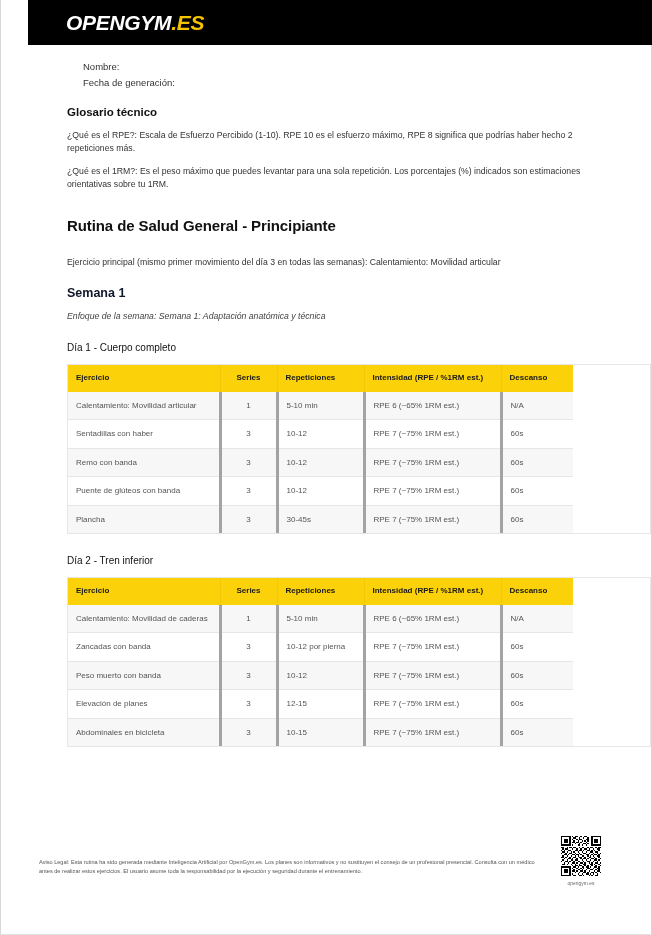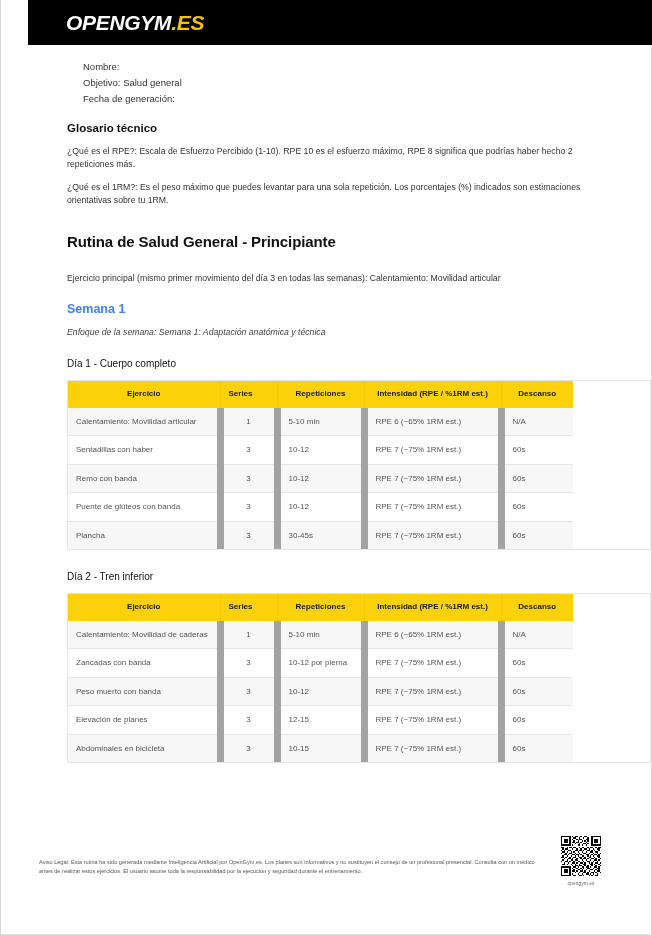--- a/index.html
+++ b/index.html
@@ -88,21 +88,21 @@
   .main-exercise {
     font-size: 8.7px;
     line-height: 13px;
     color: #333333;
     margin: 22px 0 0 0;
   }
 
   .h-week {
     font-size: 12.5px;
     font-weight: bold;
-    color: #3b82f6;
+    color: #0f172a;
     margin: 17px 0 0 0;
   }
 
   .week-focus {
     font-size: 8.7px;
     font-style: italic;
     color: #444444;
     margin: 11px 0 0 0;
   }
 
@@ -130,33 +130,33 @@
   table.routine col.c-ser  { width: 57px; }
   table.routine col.c-rep  { width: 87px; }
   table.routine col.c-int  { width: 137px; }
   table.routine col.c-des  { width: 72px; }
 
   table.routine thead th {
     background: #fbd20a;
     color: #1a1a1a;
     font-size: 8px;
     font-weight: bold;
-    text-align: center;
+    text-align: left;
     padding: 7px 8px 8px 8px;
     border-right: 1px solid #f0c908;
     line-height: 11.5px;
     vertical-align: top;
   }
   table.routine thead th:last-child { border-right: none; }
-  table.routine thead th.ctr { text-align: left; }
+  table.routine thead th.ctr { text-align: center; }
 
   table.routine tbody td {
     padding: 8px 8px;
     border-top: 1px solid #e6e6e6;
-    border-right: 7px solid #a3a3a3;
+    border-right: 3px solid #a3a3a3;
     color: #555555;
     font-size: 8px;
     line-height: 11.5px;
     vertical-align: top;
   }
   table.routine tbody td:last-child { border-right: none; }
   table.routine tbody td.ctr { text-align: center; }
   table.routine tbody tr.alt td { background: #f7f7f7; }
   table.routine tbody tr:first-child td { border-top: none; }
 
@@ -204,21 +204,20 @@
   <div class="topbar">
     <div class="logo">
       <span class="lg-white">OPENGYM</span><span class="lg-yellow">.ES</span>
     </div>
   </div>
 
   <div class="content">
 
     <div>
       <div class="meta-line">Nombre:</div>
-      <div class="meta-line">Objetivo: Salud general</div>
       <div class="meta-line">Fecha de generación:</div>
     </div>
 
     <h3 class="h-glossary">Glosario técnico</h3>
     <p class="glossary-p">¿Qué es el RPE?: Escala de Esfuerzo Percibido (1-10). RPE 10 es el esfuerzo máximo, RPE 8 significa que podrías haber hecho 2 repeticiones más.</p>
     <p class="glossary-p">¿Qué es el 1RM?: Es el peso máximo que puedes levantar para una sola repetición. Los porcentajes (%) indicados son estimaciones orientativas sobre tu 1RM.</p>
 
     <h2 class="h-routine">Rutina de Salud General - Principiante</h2>
     <p class="main-exercise">Ejercicio principal (mismo primer movimiento del día 3 en todas las semanas): Calentamiento: Movilidad articular</p>
 

